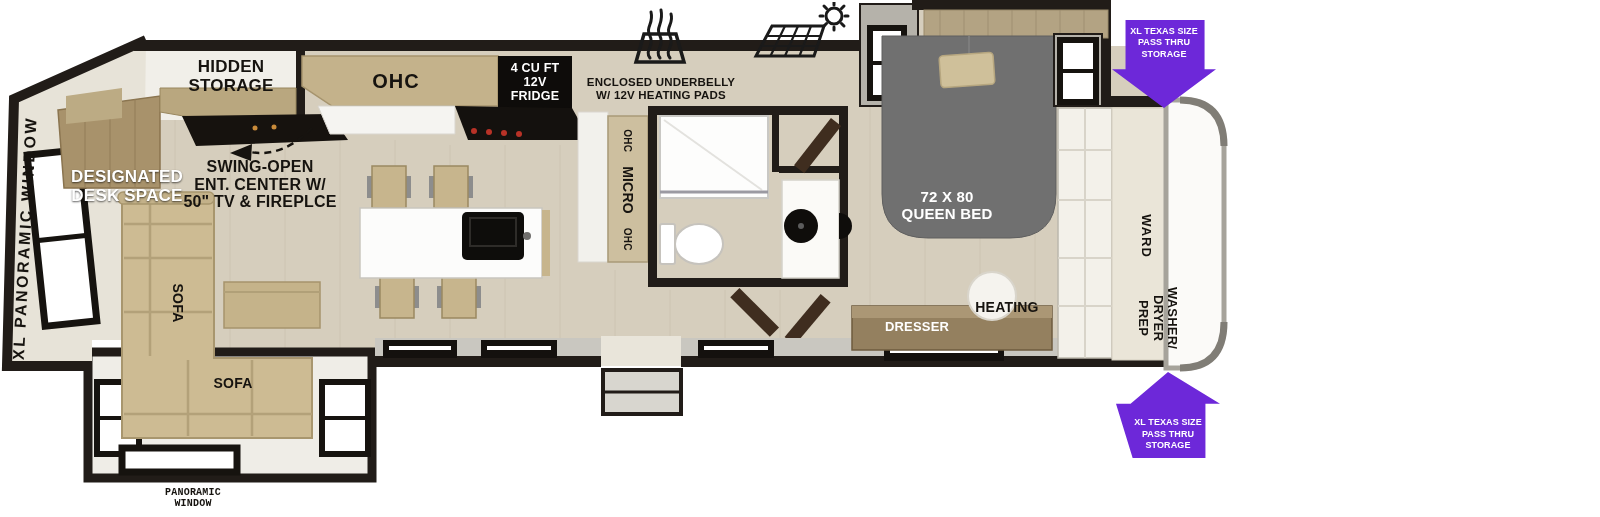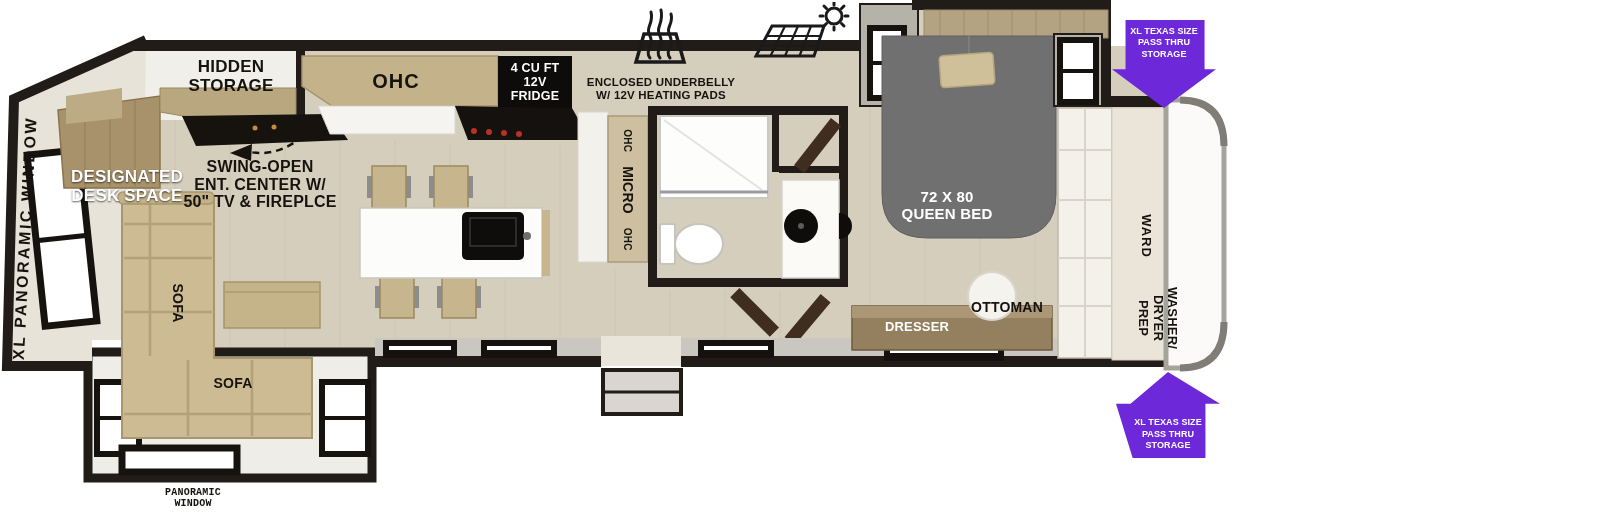--- a/index.html
+++ b/index.html
@@ -313,20 +313,20 @@
   <div class="lbl" style="left:233px;top:384px;font-size:14px;">SOFA</div>
   <div class="lbl" style="left:193px;top:498px;font-size:10px;font-family:Liberation Mono, monospace;">PANORAMIC
 WINDOW</div>
   <div class="lbl rot90 pantry" style="left:627px;top:190px;">
     <span class="small">OHC</span>
     <span class="big">MICRO</span>
     <span class="small">OHC</span>
   </div>
   <div class="lbl white" style="left:947px;top:162px;font-size:15px;margin-top:43px;">72 X 80
 QUEEN BED</div>
-  <div class="lbl" style="left:1007px;top:308px;font-size:14px;">OTTOMAN</div>
+  <div class="lbl" style="left:1007px;top:308px;font-size:14px;">HEATING</div>
   <div class="lbl white" style="left:917px;top:327px;font-size:13px;">DRESSER</div>
   <div class="lbl rot90" style="left:1146px;top:236px;font-size:13px;letter-spacing:1px;">WARD</div>
   <div class="lbl rot90" style="left:1158px;top:318px;font-size:13px;">WASHER/
 DRYER
 PREP</div>
 
 </div>
 
 </body></html>

